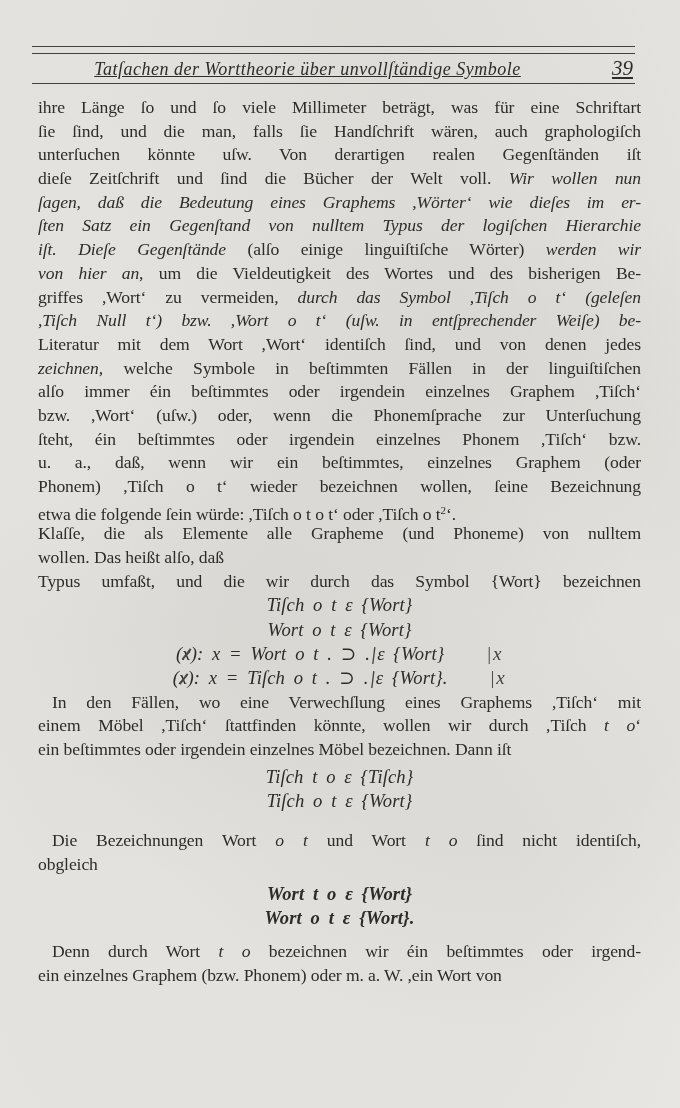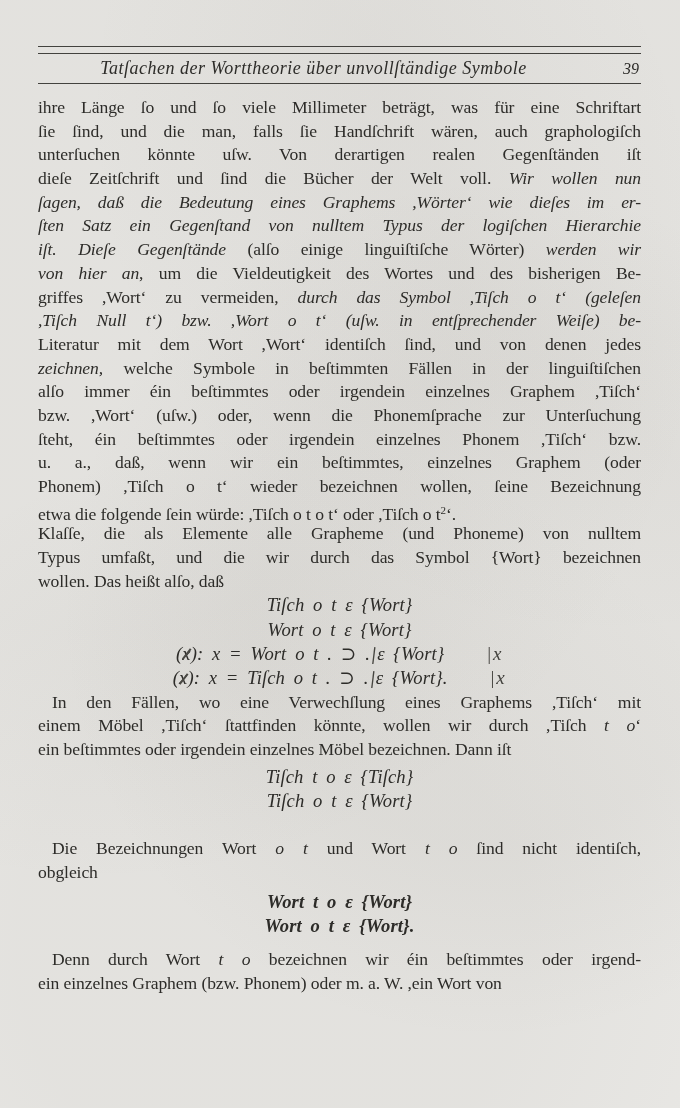--- a/index.html
+++ b/index.html
@@ -8,32 +8,32 @@
     font-family:"Liberation Serif","DejaVu Serif",serif;
     color:#2d2c29;
     background-color:#e9e8e5;
     background-image:
       radial-gradient(circle at 15% 25%, rgba(115,110,100,0.05) 0 35%, transparent 60%),
       radial-gradient(circle at 72% 55%, rgba(115,110,100,0.06) 0 30%, transparent 55%),
       radial-gradient(circle at 40% 85%, rgba(115,110,100,0.05) 0 25%, transparent 50%),
       radial-gradient(circle at 90% 10%, rgba(115,110,100,0.05) 0 20%, transparent 45%);
   }
   
-  .hdr{position:absolute;left:38px;top:46px;width:603px;}
+  .hdr{position:absolute;left:32px;top:46px;width:603px;text-decoration:underline;}
   .rule{height:0;border-top:1.5px solid #43423e;}
   .rule.thin{border-top-width:1.2px;}
   .hdr-row{display:flex;align-items:baseline;height:29px;line-height:29px;}
   .hdr-title{flex:1;text-align:center;font-style:italic;font-size:18px;letter-spacing:0.5px;}
-  .hdr-num{width:50px;text-align:right;font-style:italic;font-size:16px;padding-right:2px;}
+  .hdr-num{width:50px;text-align:right;font-style:italic;font-size:21px;padding-right:2px;}
   .gap6{height:6px;}
   
   #body-root{position:absolute;left:38px;top:96px;width:603px;font-size:17.6px;}
   .blk{margin:0;}
   #body-root>:nth-child(5){margin-top:3px;}
-  #body-root>:nth-child(6){margin-top:24px;}
+  #body-root>:nth-child(6){margin-top:16px;}
   #body-root>:nth-child(7){margin-top:5px;font-weight:bold;}
   #body-root>:nth-child(8){margin-top:10px;}
   .line{
     height:23.7px;line-height:23.7px;
     text-align:justify;text-align-last:justify;
     letter-spacing:-0.1px;
   }
   .line.last{text-align-last:left;}
   .line.ind{text-indent:14px;}
   .it{font-style:italic;}
@@ -90,22 +90,22 @@
       <div class="line"><span class="it">zeichnen,</span><span> welche Symbole in beſtimmten Fällen in der linguiſtiſchen</span></div>
       <div class="line"><span>alſo immer éin beſtimmtes oder irgendein einzelnes Graphem ,Tiſch‘</span></div>
       <div class="line"><span>bzw. ,Wort‘ (uſw.) oder, wenn die Phonemſprache zur Unterſuchung</span></div>
       <div class="line"><span>ſteht, éin beſtimmtes oder irgendein einzelnes Phonem ,Tiſch‘ bzw.</span></div>
       <div class="line"><span>u. a., daß, wenn wir ein beſtimmtes, einzelnes Graphem (oder</span></div>
       <div class="line"><span>Phonem) ,Tiſch o t‘ wieder bezeichnen wollen, ſeine Bezeichnung</span></div>
       <div class="line last"><span>etwa die folgende ſein würde: ,Tiſch o t o t‘ oder ,Tiſch o t</span><span class="sup">2</span><span>‘.</span></div>
     </div>
     <div class="blk para">
       <div class="line"><span>Klaſſe, die als Elemente alle Grapheme (und Phoneme) von nulltem</span></div>
+      <div class="line last"><span>wollen. Das heißt alſo, daß</span></div>
       <div class="line"><span>Typus umfaßt, und die wir durch das Symbol {Wort} bezeichnen</span></div>
-      <div class="line last"><span>wollen. Das heißt alſo, daß</span></div>
     </div>
     <div class="blk formula">
       <div class="line"><span class="it">Tiſch o t ε {Wort}</span></div>
       <div class="line"><span class="it">Wort o t ε {Wort}</span></div>
       <div class="line"><span class="it">(</span><span class="it strx">x</span><span class="it">): x = Wort o t . ⊃ .</span><span class="caret">|</span><span class="it">ε {Wort}</span><span class="mnote">|x</span></div>
       <div class="line"><span class="it">(</span><span class="it strx">x</span><span class="it">): x = Tiſch o t . ⊃ .</span><span class="caret">|</span><span class="it">ε {Wort}.</span><span class="mnote">|x</span></div>
     </div>
     <div class="blk para">
       <div class="line ind"><span>In den Fällen, wo eine Verwechſlung eines Graphems ,Tiſch‘ mit</span></div>
       <div class="line"><span>einem Möbel ,Tiſch‘ ſtattfinden könnte, wollen wir durch ,Tiſch </span><span class="it">t o</span><span>‘</span></div>

